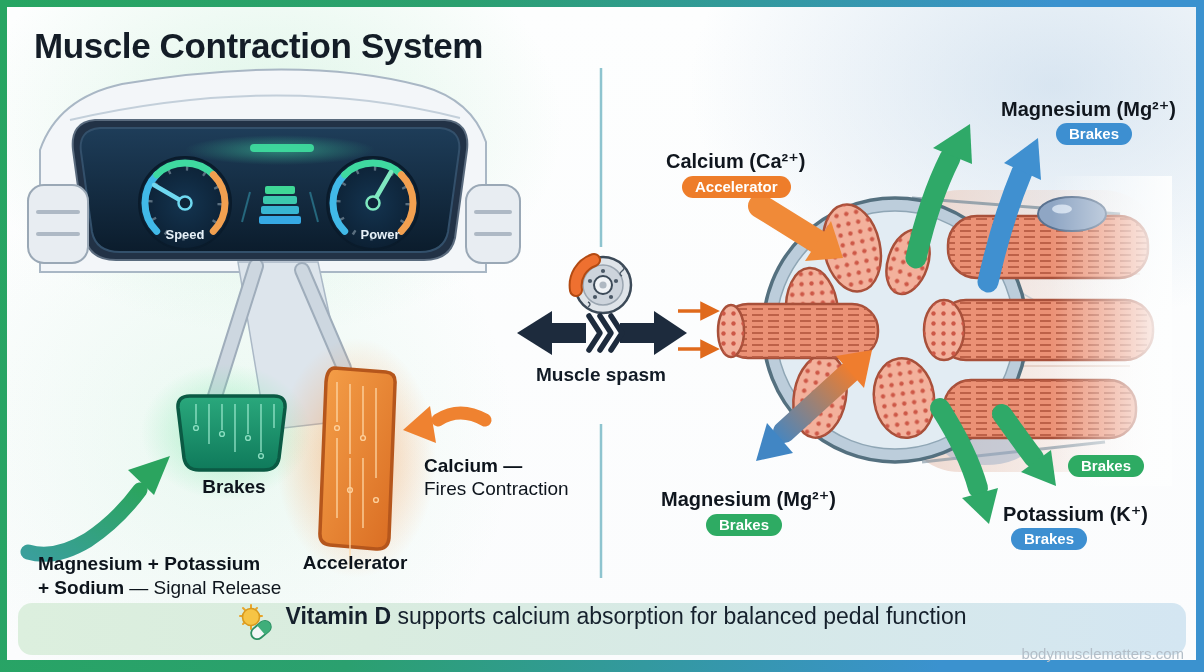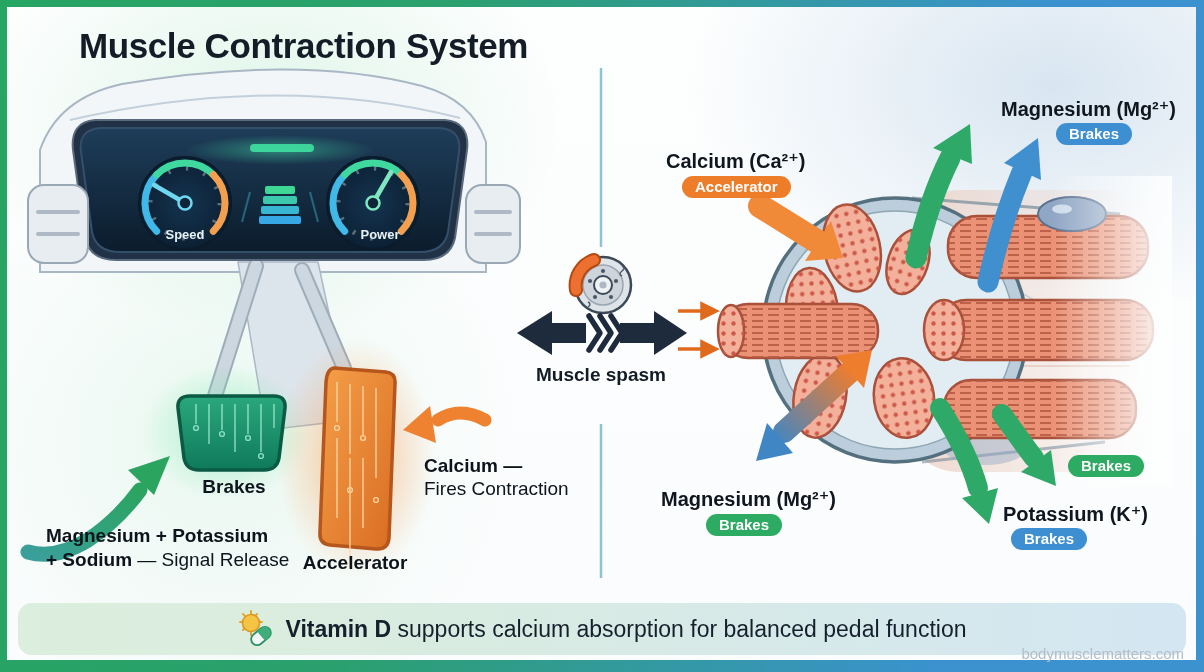--- a/index.html
+++ b/index.html
@@ -12,35 +12,35 @@
   .content{
     position:absolute;left:7px;top:7px;right:8px;bottom:12px;
     background:
       radial-gradient(420px 300px at 22% 18%, rgba(150,225,180,.30), transparent 70%),
       radial-gradient(520px 340px at 88% 12%, rgba(180,205,228,.50), transparent 70%),
       radial-gradient(420px 420px at 18% 66%, rgba(160,230,190,.20), transparent 70%),
       linear-gradient(#fdfefe,#fbfcfd);
   }
   .abs{position:absolute;}
   .art{position:absolute;left:0;top:0;}
-  .title{left:34px;top:26px;font-size:35px;font-weight:800;color:#141d27;letter-spacing:-.4px;margin-left:45px;}
+  .title{left:34px;top:26px;font-size:35px;font-weight:800;color:#141d27;letter-spacing:-.4px;}
   .gauge-label{width:84px;text-align:center;font-size:13px;color:#e7f1f8;font-weight:700;}
   .pedal-label{text-align:center;font-size:19px;font-weight:800;color:#0d141c;}
   .annot{font-size:19px;line-height:24px;color:#0d141c;}
   .annot b{font-weight:800;}
   .center-caption{left:501px;top:364px;width:200px;text-align:center;font-size:19px;line-height:22px;font-weight:800;color:#121b26;}
   .ion-label{font-size:20px;font-weight:800;color:#10161e;white-space:nowrap;}
   .badge{display:inline-block;padding:2px 13px 3px;border-radius:14px;color:#fff;font-size:15px;font-weight:600;white-space:nowrap;}
   .badge-orange{background:#ee7d2a;}
   .badge-blue{background:#3d8fd1;}
   .badge-green{background:#2eab63;}
   .footer{
     left:18px;top:603px;width:1168px;height:52px;border-radius:14px;
     background:linear-gradient(90deg,#dcefde,#d9ecdf 30%,#d4e6f2);
-    display:flex;align-items:center;justify-content:center;gap:10px;
+    display:flex;justify-content:center;gap:10px;
     font-size:23px;color:#15202c;
   }
   .footer b{font-weight:800;}
   .watermark{left:1014px;top:645px;width:170px;text-align:right;font-size:15px;color:#b3bec8;}
 </style>
 </head>
 <body>
 
 <div class="frame">
   <div class="content"></div>
@@ -321,21 +321,21 @@
   </svg>
 
   <div class="abs title">Muscle Contraction System</div>
 
   <div class="abs gauge-label" style="left:143px;top:227px;">Speed</div>
   <div class="abs gauge-label" style="left:338px;top:227px;">Power</div>
 
   <div class="abs pedal-label" style="left:174px;top:476px;width:120px;">Brakes</div>
   <div class="abs pedal-label" style="left:283px;top:552px;width:144px;">Accelerator</div>
 
-  <div class="abs annot" style="left:38px;top:524px;margin-left:8px;">
+  <div class="abs annot" style="left:38px;top:552px;">
     <div><b>Magnesium + Potassium</b></div>
     <div><b>+ Sodium</b><span> — Signal Release</span></div>
   </div>
 
   <div class="abs annot" style="left:424px;top:454px;line-height:23px;">
     <div><b>Calcium —</b></div>
     <div><span>Fires Contraction</span></div>
   </div>
 
   <div class="abs center-caption">

